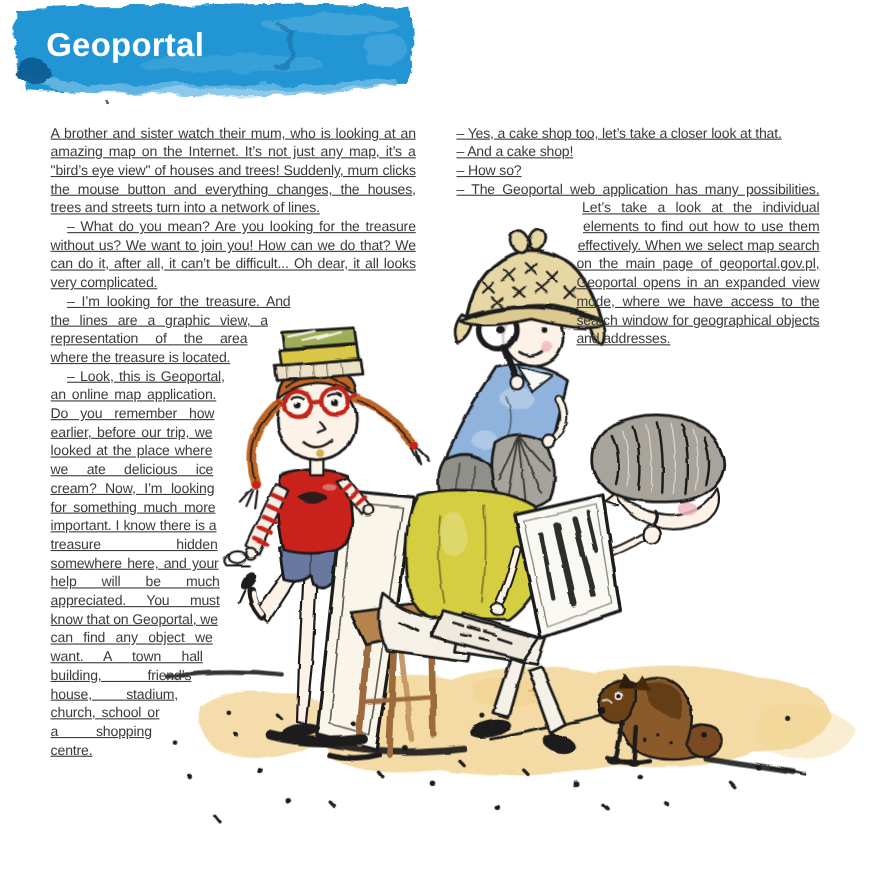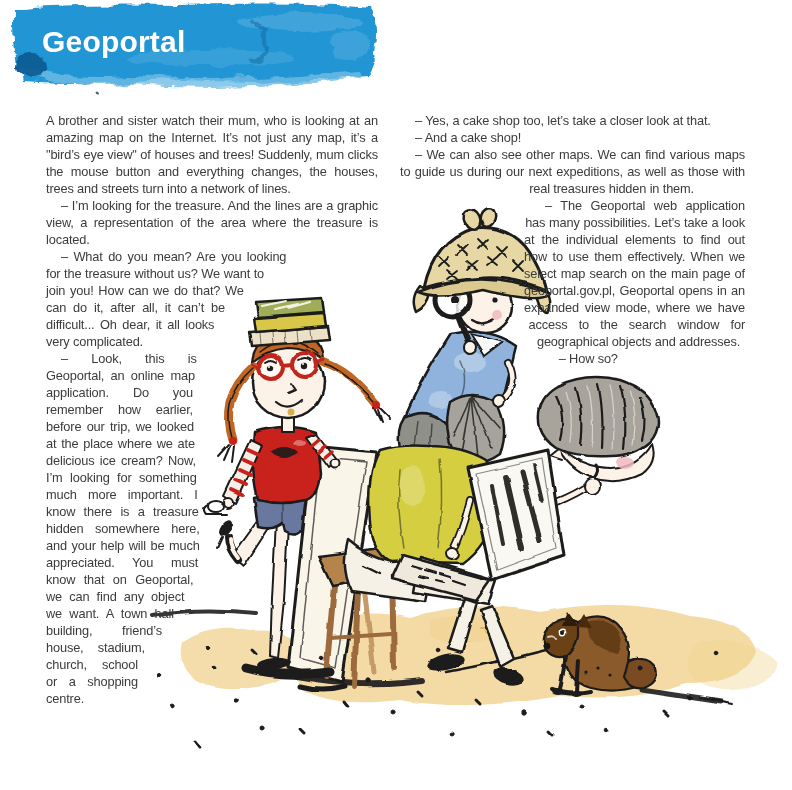--- a/index.html
+++ b/index.html
@@ -14,21 +14,21 @@
   .banner-title{
     position:absolute;left:42px;top:25px;margin:0;
     font-size:30px;font-weight:bold;color:#ffffff;letter-spacing:.2px;
   }
   
   .col{
     position:absolute;top:112px;
     font-size:12.8px;line-height:17px;letter-spacing:-0.15px;
     color:#3b3b3b;text-align:justify;z-index:3;
   }
-  .col p{margin:0;text-indent:15px;}
+  .col p{margin:0;text-indent:15px;text-decoration:underline;}
   .col.left{left:46px;width:332px;height:648px;}
   .col.right{left:400px;width:345px;height:420px;}
   .col.left p:first-of-type{text-indent:0;}
   .spacer{pointer-events:none;}
   .spacer.sl{
     float:right;width:240px;height:648px;shape-margin:5px;
     shape-outside:polygon(240px 0px,240px 150px,158px 152px,134px 170px,112px 188px,
       90px 208px,78px 228px,64px 252px,60px 290px,68px 430px,64px 470px,54px 490px,
       42px 510px,28px 530px,8px 550px,0px 575px,0px 648px,240px 648px);
   }
@@ -284,26 +284,25 @@
       </g>
     </g>
   </svg>
 </figure>
 
 <main>
   <div class="col left">
     <div class="spacer sl"></div>
 
   <p class="para">A brother and sister watch their mum, who is looking at an amazing map on the Internet. It’s not just any map, it’s a "bird’s eye view" of houses and trees! Suddenly, mum clicks the mouse button and everything changes, the houses, trees and streets turn into a network of lines.</p>
+      <p class="para">– What do you mean? Are you looking for the treasure without us? We want to join you! How can we do that? We can do it, after all, it can’t be difficult... Oh dear, it all looks very complicated.</p>
       <p class="para">– I’m looking for the treasure. And the lines are a graphic view, a representation of the area where the treasure is located.</p>
-      <p class="para">– What do you mean? Are you looking for the treasure without us? We want to join you! How can we do that? We can do it, after all, it can’t be difficult... Oh dear, it all looks very complicated.</p>
       <p class="para">– Look, this is Geoportal, an online map application. Do you remember how earlier, before our trip, we looked at the place where we ate delicious ice cream? Now, I’m looking for something much more important. I know there is a treasure hidden somewhere here, and your help will be much appreciated. You must know that on Geoportal, we can find any object we want. A town hall building, friend’s house, stadium, church, school or a shopping centre.</p>
     </div>
   <div class="col right">
     <div class="spacer sr"></div>
 
   <p class="para">– Yes, a cake shop too, let’s take a closer look at that.</p>
       <p class="para">– And a cake shop!</p>
-      <p class="para">– We can also see other maps. We can find various maps to guide us during our next expeditions, as well as those with real treasures hidden in them.</p>
+      <p class="para">– How so?</p>
       <p class="para">– The Geoportal web application has many possibilities. Let’s take a look at the individual elements to find out how to use them effectively. When we select map search on the main page of geoportal.gov.pl, Geoportal opens in an expanded view mode, where we have access to the search window for geographical objects and addresses.</p>
-      <p class="para">– How so?</p>
     </div>
 </main>
 
 </body></html>

